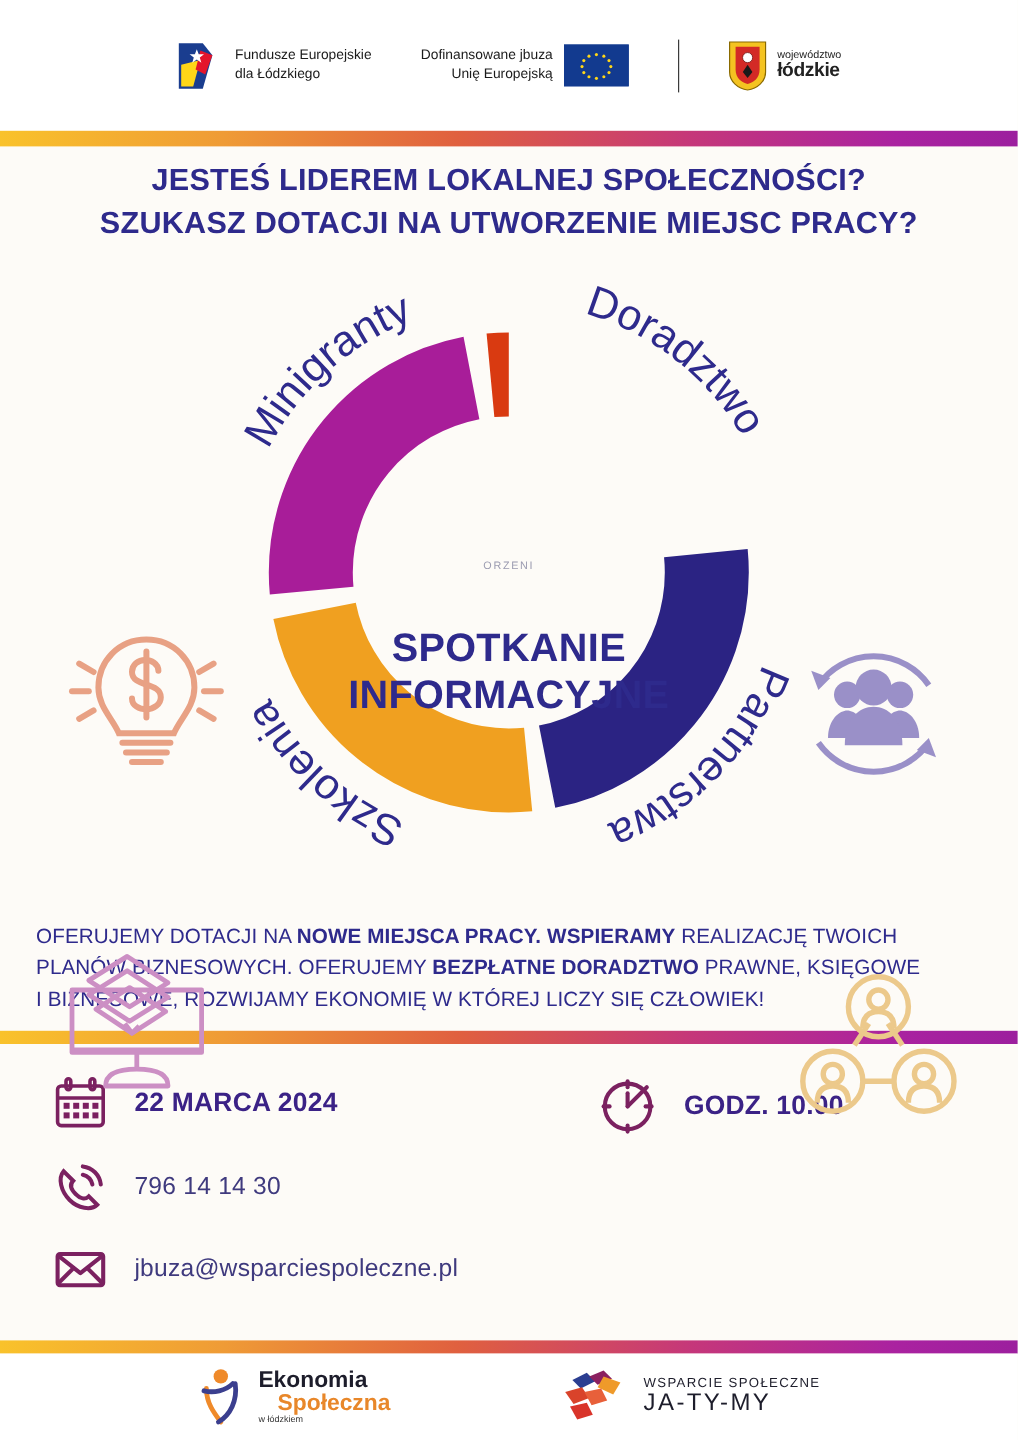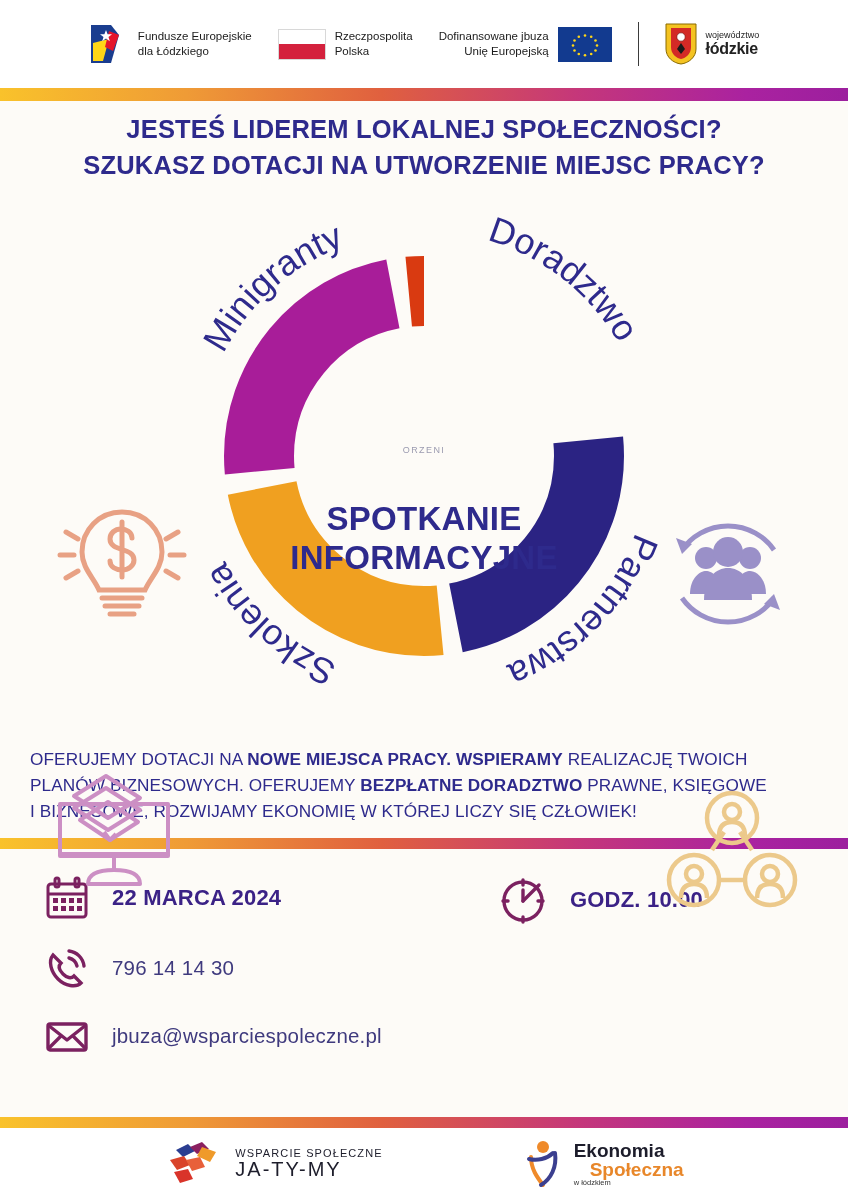--- a/index.html
+++ b/index.html
@@ -7,23 +7,23 @@
     width:848px; height:1200px;
     font-family:"Liberation Sans", sans-serif;
     background:#fdfbf7;
     overflow:hidden;
     position:relative;
   }
   .poster { width:848px; height:1200px; position:relative; background:#fdfbf7; }
 
   
   .header {
-    height:88px; background:#ffffff;
+    height:109px; background:#ffffff;
     display:flex; align-items:center; justify-content:center;
-    gap:26px; padding:0 40px;
+    gap:41px; padding:0 40px;
   }
   .logo-blk { display:flex; align-items:center; gap:9px; }
   .logo-txt { font-size:11.5px; line-height:1.32; color:#1b1b1b; white-space:nowrap; }
 
   .fe-mark { width:40px; height:46px; position:relative; }
   .flag-pl { width:48px; height:31px; border:1px solid #d8d8d8; }
   .flag-pl .w { height:50%; background:#fff; }
   .flag-pl .r { height:50%; background:#d4213d; }
   .eu-flag {
     width:54px; height:35px; background:#123a8f; position:relative;
@@ -116,30 +116,20 @@
         <path d="M4 22 L20 18 L14 40 L4 40 Z" fill="#ffd617"></path>
         <path d="M20 10 L30 14 L24 30 L16 26 Z" fill="#e4152b"></path>
         <polygon fill="#fff" points="17,9 18.6,13.2 23,13.2 19.5,16 20.8,20.2 17,17.6 13.2,20.2 14.5,16 11,13.2 15.4,13.2"></polygon>
       </svg>
       <div class="logo-txt">
         <div>Fundusze Europejskie</div>
         <div>dla Łódzkiego</div>
       </div>
     </div>
 
-    <div class="logo-blk">
-      <div class="flag-pl">
-        <div class="w"></div>
-        <div class="r"></div>
-      </div>
-      <div class="logo-txt">
-        <div>Rzeczpospolita</div>
-        <div>Polska</div>
-      </div>
-    </div>
 
     <div class="logo-blk">
       <div class="logo-txt" style="text-align:right">
         <div>Dofinansowane jbuza</div>
         <div>Unię Europejską</div>
       </div>
       <svg class="eu-flag" viewBox="0 0 54 35">
         <rect width="54" height="35" fill="#123a8f"></rect>
         <g fill="#ffd617">
           <circle cx="27" cy="8.5" r="1.3"></circle>
@@ -363,42 +353,42 @@
         <span class="c-strong">GODZ. 10.00</span>
       </div>
 
     </div>
   </div>
 
   <div class="grad-bar thin" style="position:absolute;bottom:72px;left:0;right:0"></div>
 
   <div class="footer">
     <div class="f-logo">
+      <svg width="42" height="50" viewBox="0 0 42 50">
+        <circle cx="20" cy="8" r="6" fill="#ef8a2a"></circle>
+        <path d="M8 18 C8 30 14 38 20 46" stroke="#ef8a2a" stroke-width="4" fill="none" stroke-linecap="round"></path>
+        <path d="M32 14 C34 28 28 40 18 46" stroke="#3b3f8f" stroke-width="4" fill="none" stroke-linecap="round"></path>
+        <path d="M6 20 C14 22 24 20 30 14" stroke="#3b3f8f" stroke-width="4" fill="none" stroke-linecap="round"></path>
+      </svg>
+      <div class="ekon-txt">
+        <span class="e1">Ekonomia</span>
+        <span class="e2">Społeczna</span>
+        <span class="e3">w łódzkiem</span>
+      </div>
+    </div>
+
+    <div class="f-logo">
       <svg width="62" height="48" viewBox="0 0 62 48">
         <polygon points="12,10 24,4 31,11 19,17" fill="#2b3e91"></polygon>
         <polygon points="26,7 38,2 45,9 33,14" fill="#8b2060"></polygon>
         <polygon points="38,7 52,12 46,22 33,16" fill="#ef9a2a"></polygon>
         <polygon points="6,20 20,16 26,25 13,30" fill="#d9432a"></polygon>
         <polygon points="22,20 36,17 41,27 28,31" fill="#e8603a"></polygon>
         <polygon points="10,32 24,29 29,39 16,43" fill="#d9342a"></polygon>
       </svg>
       <div class="jatymy-txt">
         <div class="s1">WSPARCIE SPOŁECZNE</div>
         <div class="s2">JA-TY-MY</div>
       </div>
     </div>
-
-    <div class="f-logo">
-      <svg width="42" height="50" viewBox="0 0 42 50">
-        <circle cx="20" cy="8" r="6" fill="#ef8a2a"></circle>
-        <path d="M8 18 C8 30 14 38 20 46" stroke="#ef8a2a" stroke-width="4" fill="none" stroke-linecap="round"></path>
-        <path d="M32 14 C34 28 28 40 18 46" stroke="#3b3f8f" stroke-width="4" fill="none" stroke-linecap="round"></path>
-        <path d="M6 20 C14 22 24 20 30 14" stroke="#3b3f8f" stroke-width="4" fill="none" stroke-linecap="round"></path>
-      </svg>
-      <div class="ekon-txt">
-        <span class="e1">Ekonomia</span>
-        <span class="e2">Społeczna</span>
-        <span class="e3">w łódzkiem</span>
-      </div>
-    </div>
   </div>
 
 </div>
 
 </body></html>

